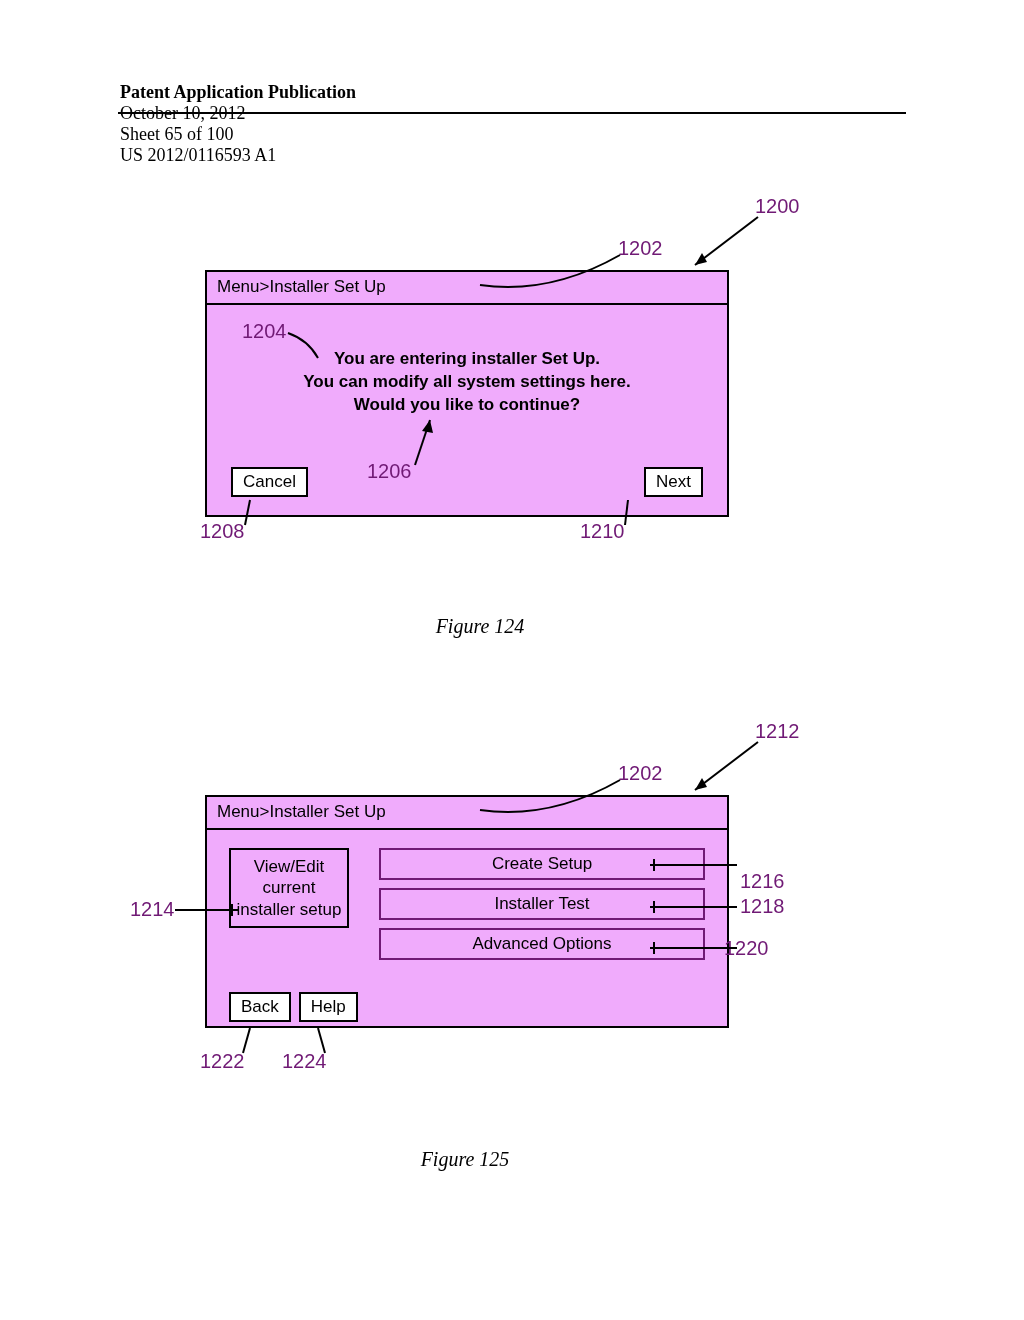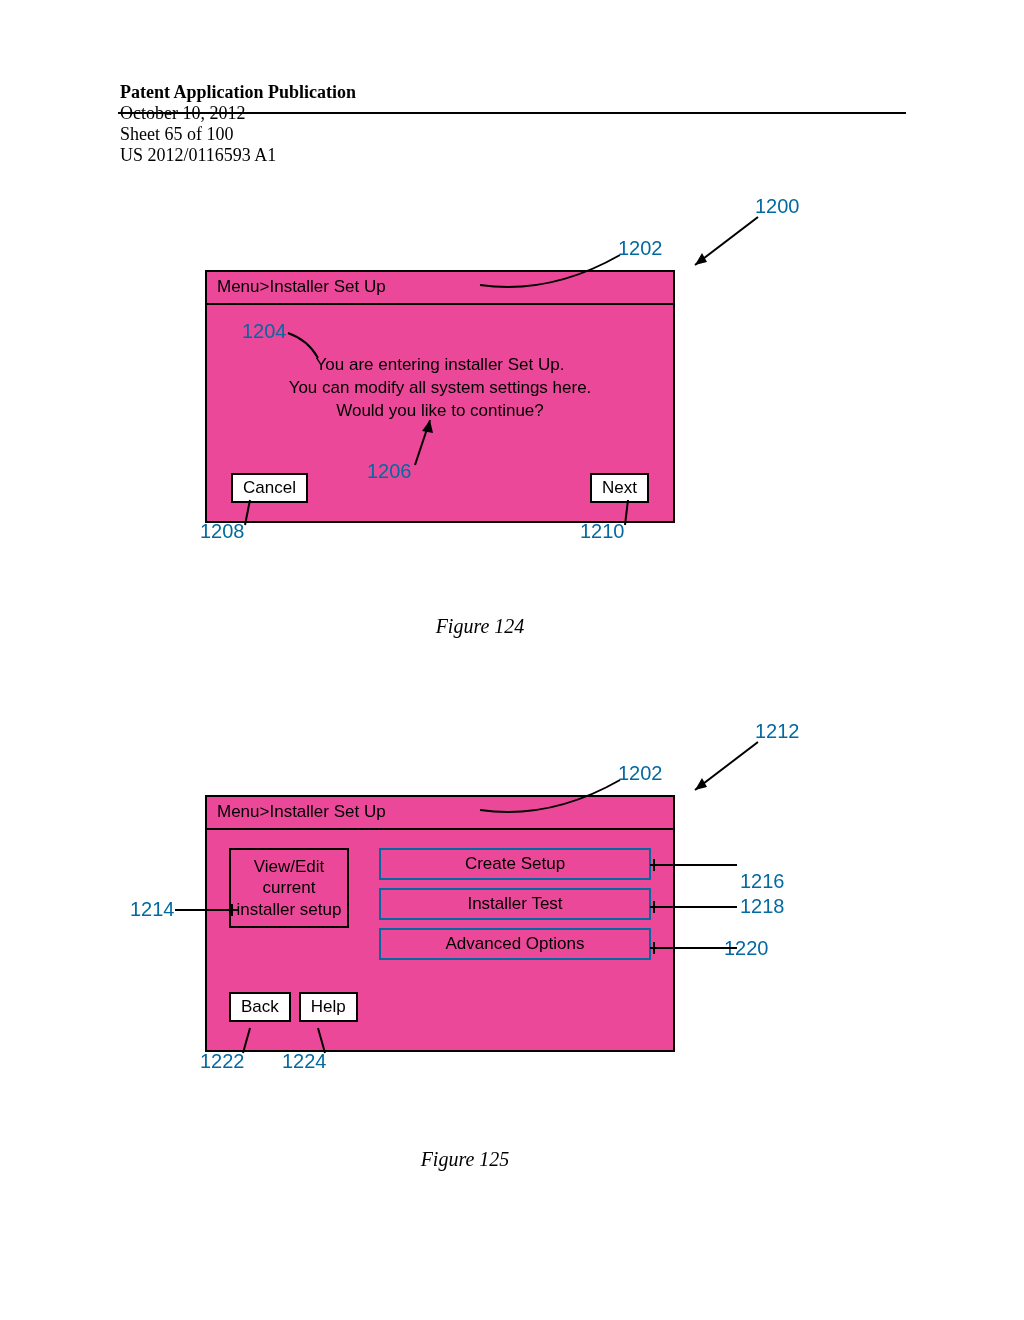--- a/index.html
+++ b/index.html
@@ -39,66 +39,66 @@
   .figure-block { position: absolute; }
   .fig-caption {
     font-family: "Lucida Calligraphy","Brush Script MT",cursive;
     font-style: italic;
     font-size: 20px;
     text-align: center;
   }
   
   .screen {
     border: 2.5px solid #000;
-    width: 470px;
-    background: #ec4899;
+    width: 524px;
+    background: #f0abfc;
     font-family: Arial, Helvetica, sans-serif;
     font-size: 17px;
   }
   .breadcrumb {
     border-bottom: 2.5px solid #000;
     padding: 5px 10px 6px 10px;
     font-size: 17px;
   }
   
   .body124 { padding: 20px 24px 18px 24px; text-align: center; position: relative; }
-  .body124 .msg { margin-top: 29px; line-height: 1.35; }
+  .body124 .msg { margin-top: 23px; line-height: 1.35; font-weight: bold; }
   .btnrow124 { display: flex; justify-content: space-between; margin-top: 50px; }
   .btn {
     border: 2px solid #000;
     background: #fff;
     padding: 3px 10px;
     font-family: Arial, Helvetica, sans-serif;
     font-size: 17px;
     cursor: pointer;
   }
   
-  .body125 { padding: 18px 22px 28px 22px; position: relative; }
+  .body125 { padding: 18px 22px 4px 22px; position: relative; }
   .row125 { display: flex; gap: 30px; align-items: flex-start; }
   .viewedit {
     border: 2px solid #000;
     width: 120px;
     text-align: center;
     padding: 6px 4px;
     line-height: 1.25;
   }
   .rightcol { flex: 1; display: flex; flex-direction: column; gap: 8px; }
   .widebtn {
-    border: 2px solid #0369a1;
+    border: 2px solid #701a75;
     text-align: center;
     padding: 4px 0;
     cursor: pointer;
   }
   .btnrow125 { display: flex; gap: 8px; margin-top: 32px; }
   
   .refnum {
     position: absolute;
     font-family: Arial, Helvetica, sans-serif;
     font-size: 20px;
-    color: #0369a1;
+    color: #701a75;
   }
   svg.leads { position: absolute; overflow: visible; pointer-events: none; }
   svg.leads path, svg.leads line { stroke: #000; stroke-width: 2; fill: none; }
   svg.leads .arrowhead { fill: #000; stroke: none; }
 </style>
 </head>
 <body>
 
 <div class="page-header">
   <span class="pub">Patent Application Publication</span>

